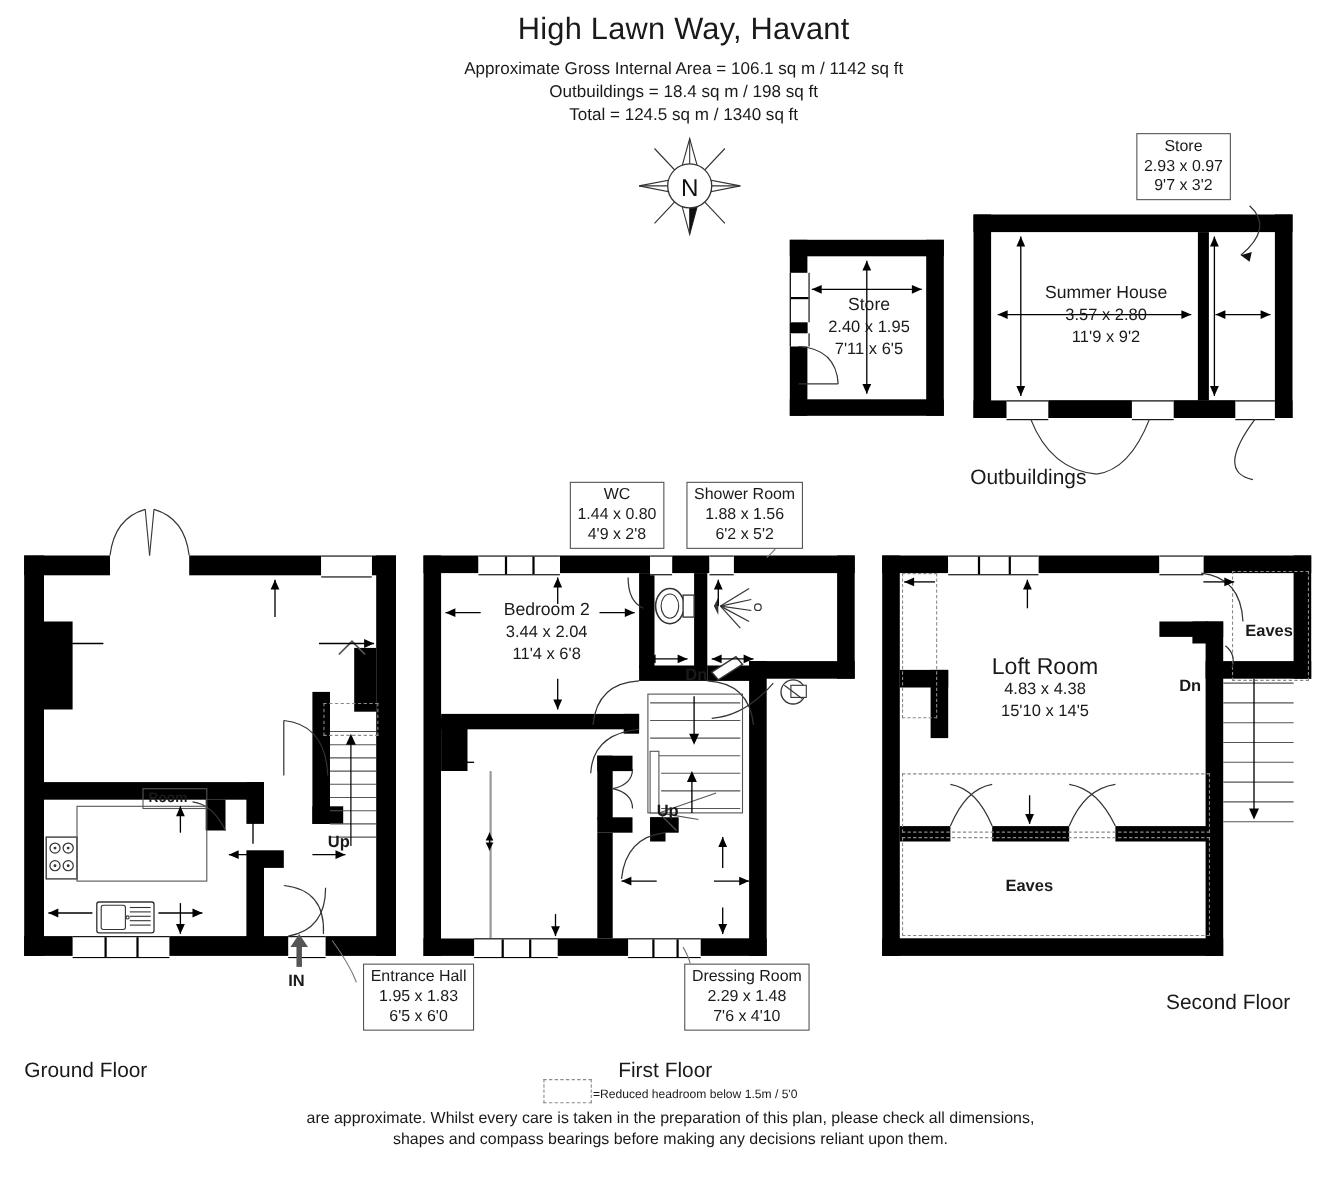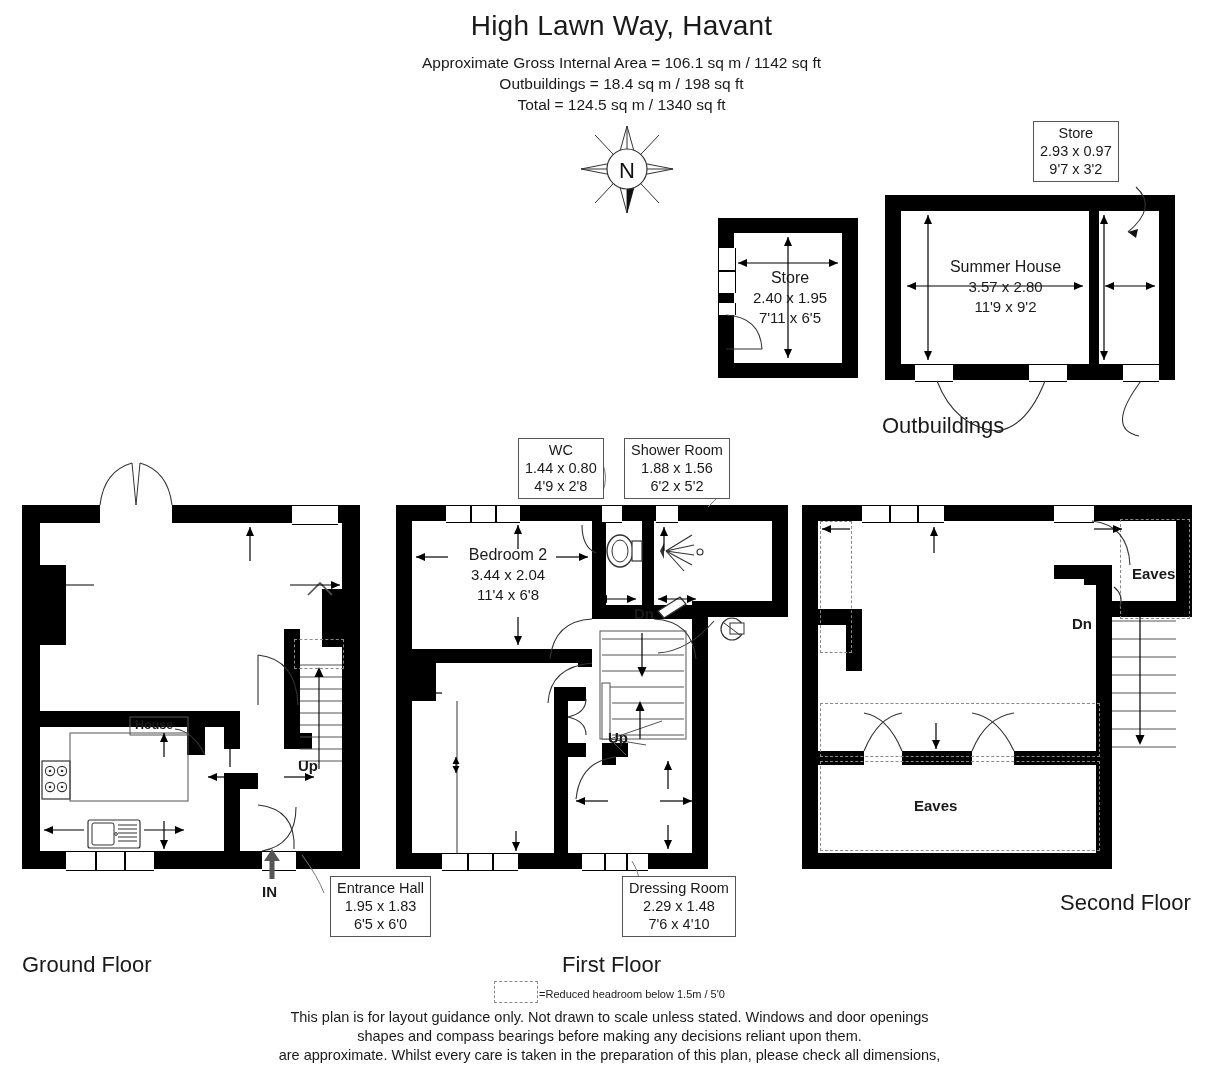--- a/index.html
+++ b/index.html
@@ -26,21 +26,21 @@
     position:absolute;border:1px solid #555;background:#fff;
     font-size:14.5px;line-height:18px;text-align:center;
     padding:2px 6px 3px 6px;white-space:nowrap;z-index:40;
   }
   .callout div{display:block;}
   
   .rlabel{position:absolute;text-align:center;font-size:15px;line-height:20px;z-index:30;white-space:nowrap;}
   .rlabel .nm{font-size:16px;}
   .rlabel.big .nm{font-size:19px;}
   .tiny{position:absolute;font-size:12.5px;z-index:30;font-weight:bold;}
-  .floorname{position:absolute;font-size:22px;z-index:30;white-space:nowrap;}
+  .floorname{position:absolute;font-size:19px;z-index:30;white-space:nowrap;margin-top:11px;}
   
   .dash{position:absolute;border:1.4px dashed #8a8a8a;background:transparent;z-index:5;}
   
   .winH{position:absolute;background:#fff;border-top:1.5px solid #000;border-bottom:1.5px solid #000;z-index:6;}
   .winV{position:absolute;background:#fff;border-left:1.5px solid #000;border-right:1.5px solid #000;z-index:6;}
   .winH .mul{position:absolute;top:0;bottom:0;width:1.5px;background:#000;}
   .winV .mul{position:absolute;left:0;right:0;height:1.5px;background:#000;}
   svg.ov{position:absolute;left:0;top:0;overflow:visible;z-index:25;pointer-events:none;}
   
   #legendrow{position:absolute;left:0;top:981px;width:1219px;text-align:center;font-size:11px;}
@@ -267,33 +267,33 @@
     <line x1="262" y1="272" x2="292" y2="272" stroke="#000" stroke-width="1.2"></line>
     <path d="M292 272 l-9 -4 v8 z" fill="#000"></path>
     <line x1="208" y1="228" x2="208" y2="262" stroke="#000" stroke-width="1.2"></line>
     <path d="M208 228 l-4 9 h8 z" fill="#000"></path>
     <line x1="208" y1="314" x2="208" y2="342" stroke="#000" stroke-width="1.2"></line>
     <path d="M208 342 l-4 -9 h8 z" fill="#000"></path>
 
     <path d="M280 350 q16 22 22 38" fill="none" stroke="#777" stroke-width="1"></path>
   </svg>
 
-  <div class="tiny" style="left:113px;top:213px;">House</div>
+  <div class="tiny" style="left:113px;top:213px;">Room</div>
   <div class="tiny" style="left:276px;top:252px;font-size:15px;">Up</div>
   <div class="tiny" style="left:240px;top:378px;font-size:15px;">IN</div>
 </div>
 
 <div class="callout" style="left:330px;top:876px;">
   <div>Entrance Hall</div>
   <div>1.95 x 1.83</div>
   <div>6'5 x 6'0</div>
 </div>
 <div class="floorname" style="left:22px;top:952px;">Ground Floor</div>
 
-<div class="plan" id="ff" style="left:396px;top:505px;width:390px;height:370px;">
+<div class="plan" id="ff" style="left:385px;top:505px;width:390px;height:370px;">
 
   <div class="wall" style="left:0px;top:0px;width:16px;height:364px;"></div>
   <div class="wall" style="left:0px;top:348px;width:312px;height:16px;"></div>
   <div class="wall" style="left:0px;top:0px;width:50px;height:16px;"></div>
   <div class="winH" style="left:50px;top:0px;width:74px;height:16px;">
     <div class="mul" style="left:24px"></div>
       <div class="mul" style="left:49px"></div>
   </div>
   <div class="wall" style="left:124px;top:0px;width:82px;height:16px;"></div>
   <div class="winH" style="left:206px;top:0px;width:20px;height:16px;"></div>
@@ -518,26 +518,30 @@
     <line x1="20" y1="24" x2="48" y2="24" stroke="#000" stroke-width="1.2"></line>
     <path d="M20 24 l9 -4 v8 z" fill="#000"></path>
     <line x1="132" y1="22" x2="132" y2="48" stroke="#000" stroke-width="1.2"></line>
     <path d="M132 22 l-4 9 h8 z" fill="#000"></path>
     <line x1="292" y1="24" x2="320" y2="24" stroke="#000" stroke-width="1.2"></line>
     <path d="M320 24 l-9 -4 v8 z" fill="#000"></path>
     <line x1="134" y1="218" x2="134" y2="244" stroke="#000" stroke-width="1.2"></line>
     <path d="M134 244 l-4 -9 h8 z" fill="#000"></path>
   </svg>
 
+  <div class="rlabel big" style="left:58px;top:92px;width:180px;">
+    <div class="nm" style="font-size:21px">Loft Room</div>
+    <div>4.83 x 4.38</div>
+    <div>15'10 x 14'5</div>
+  </div>
   <div class="tiny" style="left:330px;top:60px;font-size:15px;">Eaves</div>
   <div class="tiny" style="left:112px;top:292px;font-size:15px;">Eaves</div>
   <div class="tiny" style="left:270px;top:110px;font-size:15px;">Dn</div>
 </div>
 <div class="floorname" style="left:1060px;top:890px;">Second Floor</div>
 
 <div id="legendrow">
   <span id="legendbox"></span><span>=Reduced headroom below 1.5m / 5'0</span>
 </div>
 <div id="disc">
-  <div>This plan is for layout guidance only. Not drawn to scale unless stated. Windows and door openings</div>
+  <div>are approximate. Whilst every care is taken in the preparation of this plan, please check all dimensions,</div>
   <div>shapes and compass bearings before making any decisions reliant upon them.</div>
-  <div>are approximate. Whilst every care is taken in the preparation of this plan, please check all dimensions,</div>
 </div>
 
 </body></html>

